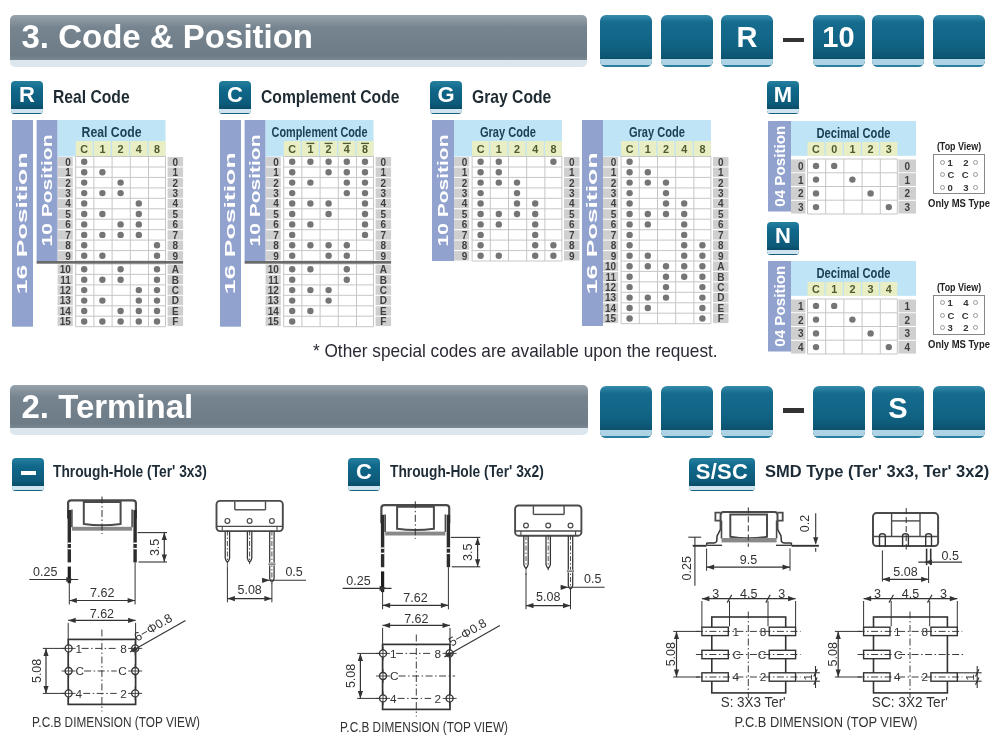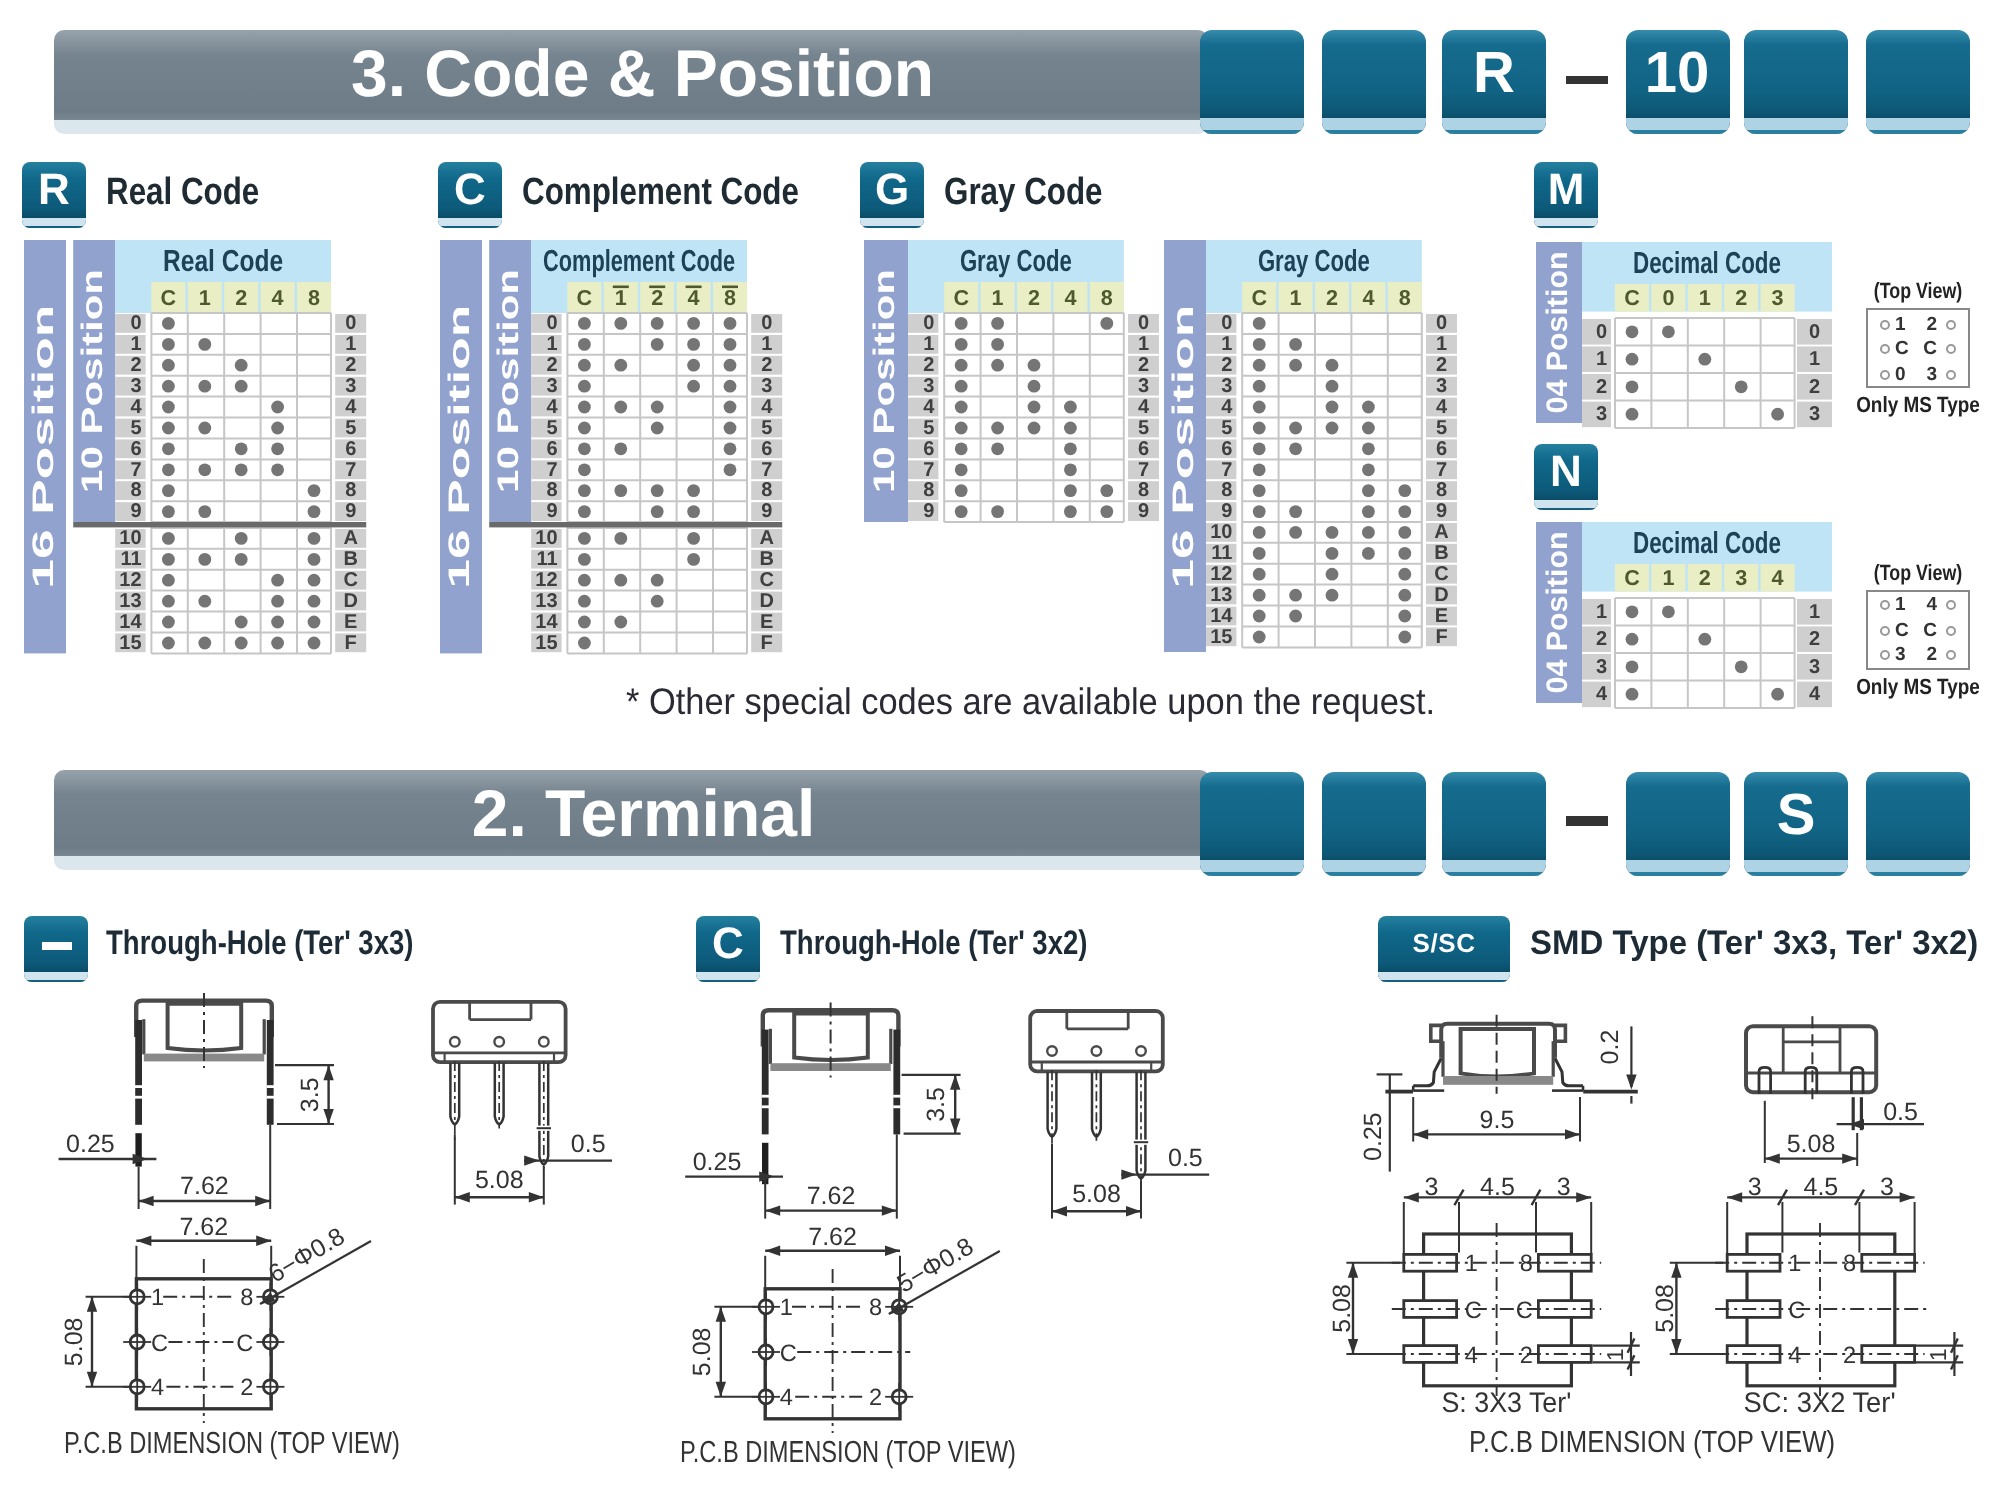--- a/index.html
+++ b/index.html
@@ -1,15 +1,15 @@
 <!DOCTYPE html>
 <html><head><meta charset="utf-8"><style>
 html,body{margin:0;padding:0;width:1000px;height:744px;background:#ffffff;overflow:hidden;}
 body{font-family:"Liberation Sans",sans-serif;position:relative;}
-.hdr{position:absolute;left:27px;border-radius:5px;overflow:hidden;text-align:center;}
+.hdr{position:absolute;left:10px;border-radius:5px;overflow:hidden;}
 .hdrg{background:linear-gradient(#97a3ac,#76848f 28%,#6d7c87 90%,#7a8893);height:45px;color:#fff;font-weight:bold;font-size:33px;line-height:44px;padding-left:11.5px;}
 .hdrs{background:#dbe7ed;height:7px;}
 .pbox{position:absolute;width:52px;height:51.6px;border-radius:6px;overflow:hidden;background:linear-gradient(#358cab,#166c8e 14%,#116384 58%,#0d5674 80%,#093f55 93%);color:#fff;font-weight:bold;font-size:29px;text-align:center;line-height:44px;}
 .pbox::after{content:"";position:absolute;left:0;right:0;bottom:0;height:6px;background:#aed3e4;border-bottom:2px solid #2a7fa0;}
 .icon{position:absolute;width:32px;height:33px;border-radius:4px;overflow:hidden;background:linear-gradient(#25809f,#10688a 25%,#0d5a7a 70%,#094a63 88%);color:#fff;font-weight:bold;font-size:22px;text-align:center;line-height:28px;}
 .icon::after{content:"";position:absolute;left:0;right:0;bottom:0;height:4px;background:#cfe4ee;border-bottom:1.5px solid #14607e;}
 .slabel{position:absolute;font-weight:bold;font-size:19px;color:#1f2b33;transform:scaleX(0.825);transform-origin:0 0;white-space:nowrap;}
 .tlabel{position:absolute;font-weight:bold;font-size:17px;color:#1d2b36;transform:scaleX(0.81);transform-origin:0 0;white-space:nowrap;}
 </style></head><body>
 
@@ -817,21 +817,21 @@
 <div class="icon" style="left:12px;top:458px;">
     <div style="width:15px;height:4.5px;background:#fff;margin:12.5px auto 0;"></div>
   </div>
 
 <div class="tlabel" style="left:53px;top:462px;">Through-Hole (Ter' 3x3)</div>
 
 <div class="icon" style="left:348px;top:458px;">C</div>
 
 <div class="tlabel" style="left:390px;top:462px;">Through-Hole (Ter' 3x2)</div>
 
-<div class="icon" style="left:689px;top:458px;width:66px;font-size:13px;line-height:28px;letter-spacing:0.3px;text-align:center;">S/SC</div>
+<div class="icon" style="left:689px;top:458px;width:66px;font-size:22px;line-height:28px;letter-spacing:0.3px;text-align:center;">S/SC</div>
 
 <div class="tlabel" style="left:765px;top:462px;transform:scaleX(0.97);">SMD Type (Ter' 3x3, Ter' 3x2)</div>
 
 <svg style="position:absolute;left:0;top:450px" width="1000" height="294" viewBox="0 450 1000 294">
 
 <g>
 
 <g>
         <path d="M68.1,518.5 L68.1,503 Q68.1,500.3 71.1,500.3 L132.89999999999998,500.3 Q135.89999999999998,500.3 135.89999999999998,503 L135.89999999999998,518.5" fill="none" stroke="#4a4a4a" stroke-width="2.2"></path>
         <line x1="71.89999999999999" y1="509.6" x2="71.89999999999999" y2="527.2" stroke="#4a4a4a" stroke-width="1.6" stroke-linecap="butt"></line>

